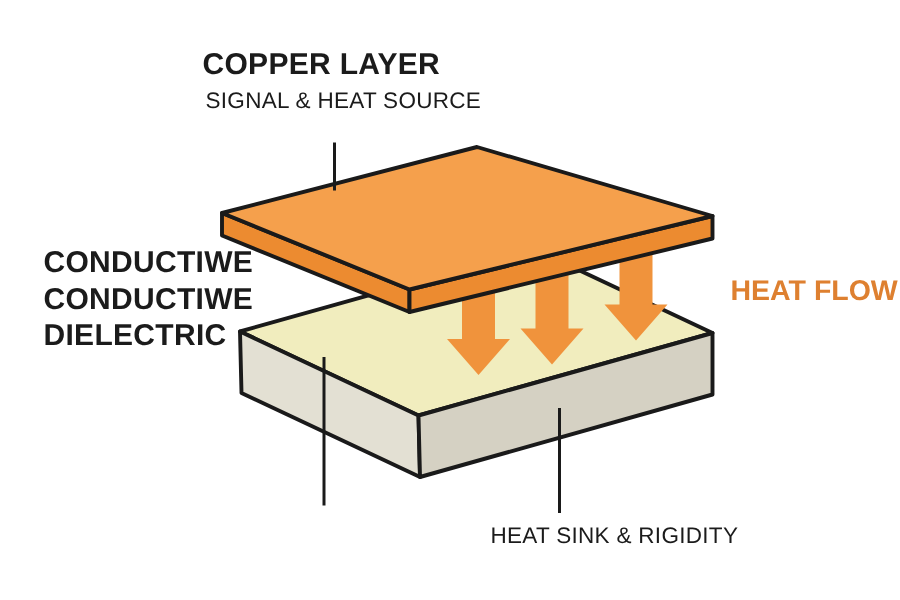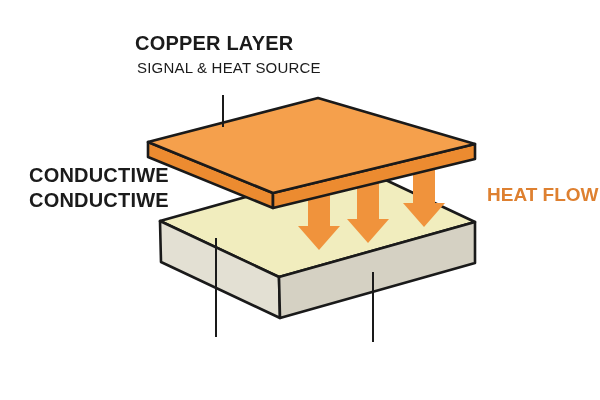--- a/index.html
+++ b/index.html
@@ -47,18 +47,20 @@
 
     <line class="leader" x1="223" y1="95" x2="223" y2="127"></line>
   </svg>
 
   <div class="lbl title copper-title">COPPER LAYER</div>
   <div class="lbl subtitle copper-subtitle">SIGNAL &amp; HEAT SOURCE</div>
 
   <div class="lbl title dielectric-label">
     <span style="display:block">CONDUCTIWE</span>
     <span style="display:block">CONDUCTIWE</span>
+    <span style="display:block">DIELECTRIC</span>
   </div>
 
   <div class="lbl heat-flow">HEAT FLOW</div>
 
+  <div class="lbl subtitle metal-subtitle">HEAT SINK &amp; RIGIDITY</div>
 
 </div>
 
 </body></html>

